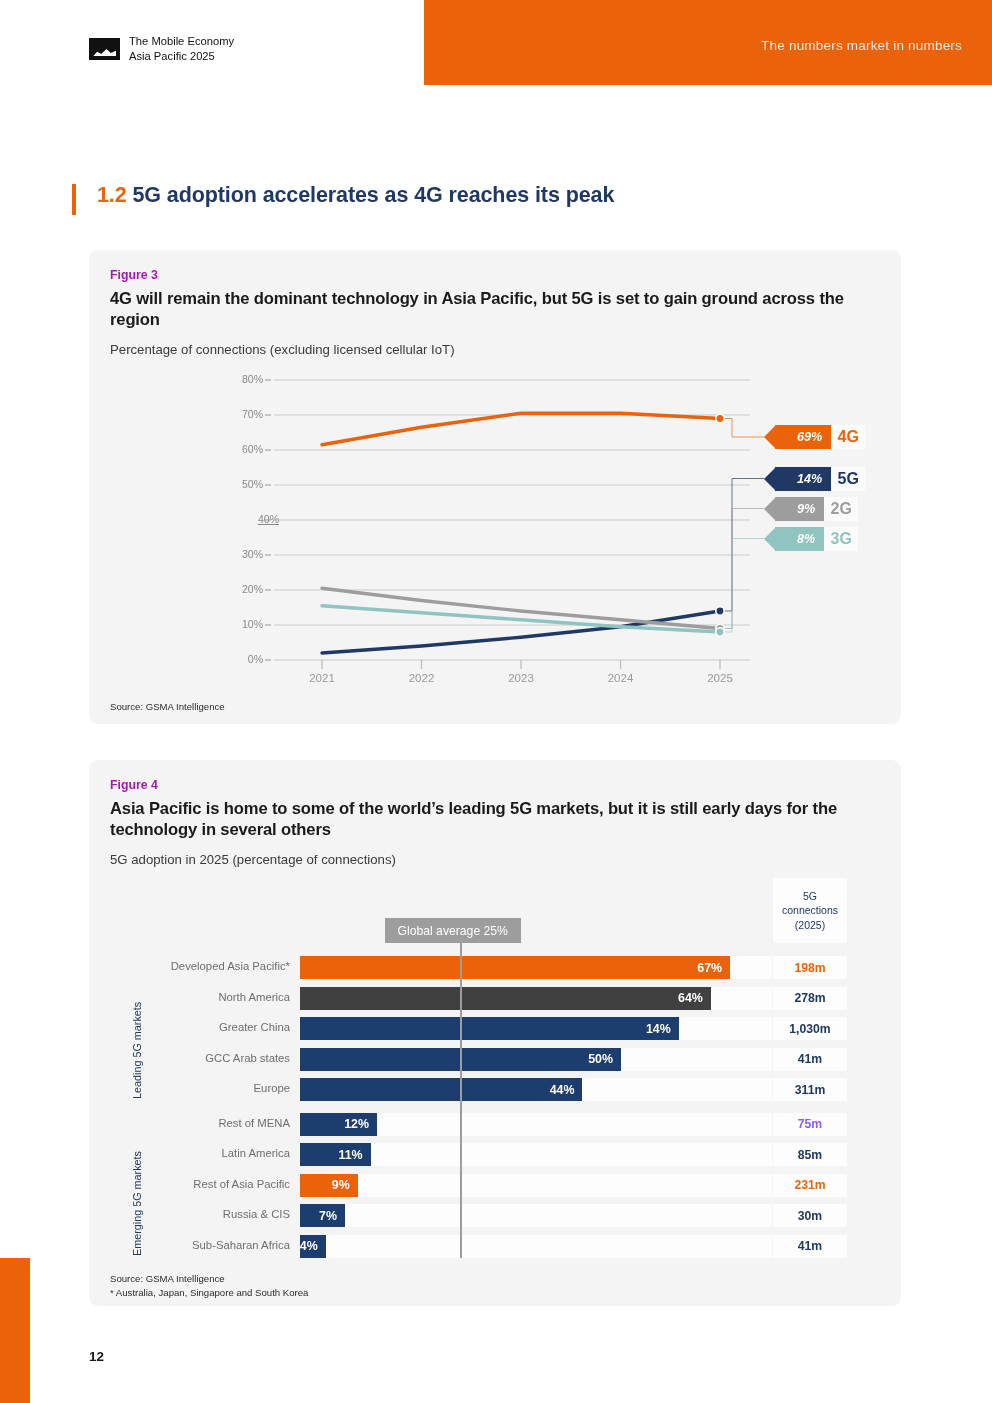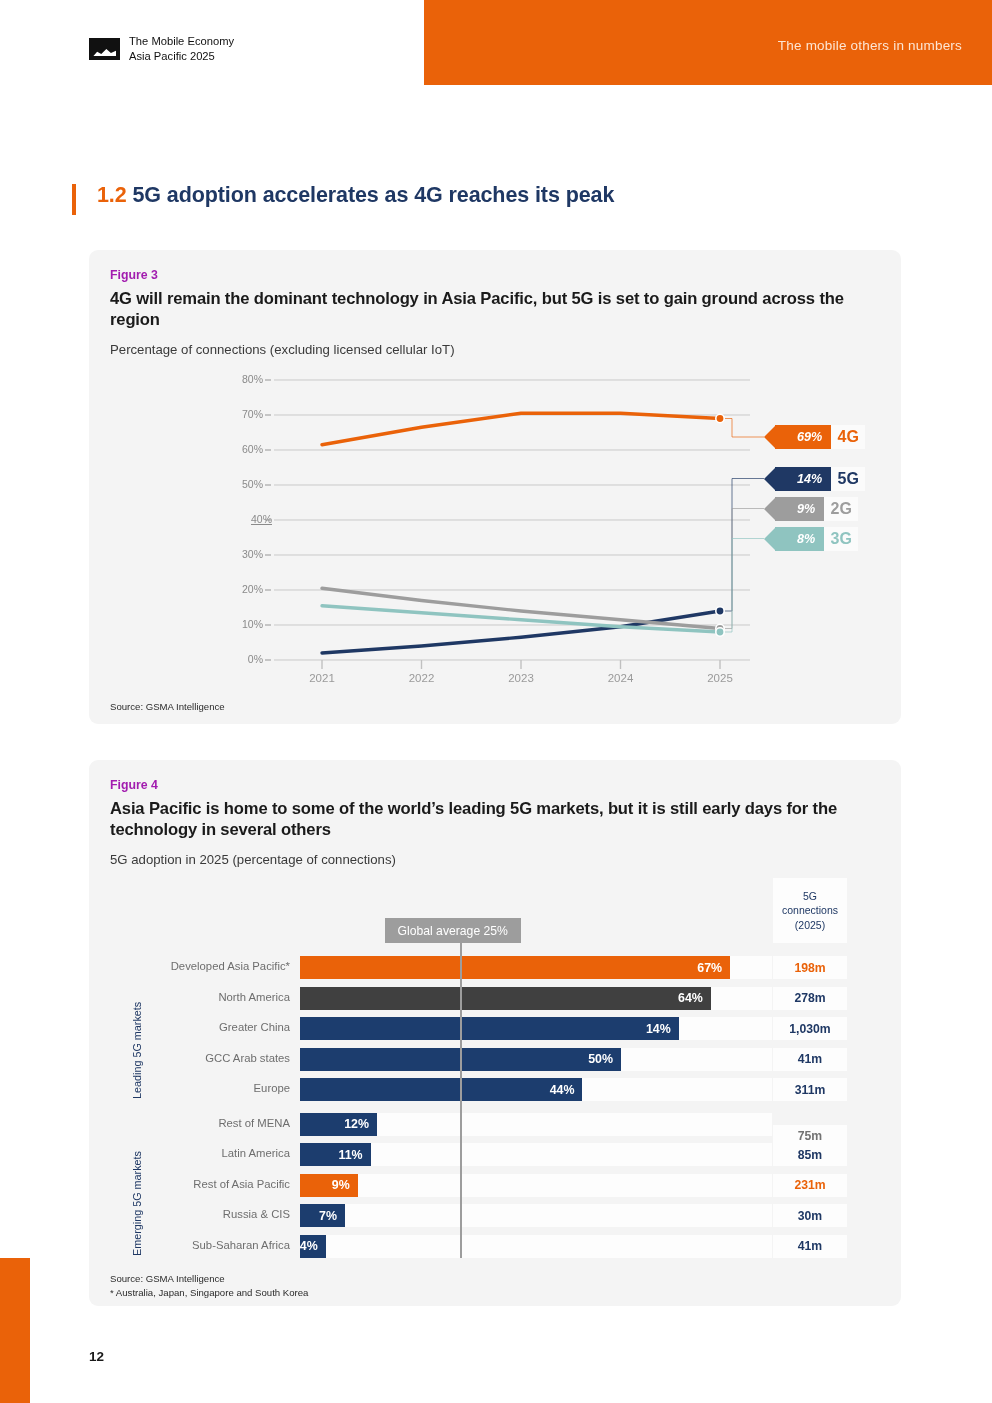--- a/index.html
+++ b/index.html
@@ -99,21 +99,21 @@
   
   .foot-bar { position: absolute; left: 0; top: 1258px; width: 30px; height: 145px; background: #ea6209; }
   .pageno { position: absolute; left: 89px; top: 1349px; font-size: 13.5px; font-weight: bold; color: #1a1a1a; }
 </style>
 </head>
 <body>
 
 <div class="page">
 
   <div class="hdr-band">
-    <div class="hdr-band-text">The mobile others in numbers</div>
+    <div class="hdr-band-text">The numbers market in numbers</div>
   </div>
   <div class="logo-wrap">
     <div class="logo-mark"></div>
     <div class="logo-text">
       <div>The Mobile Economy</div>
       <div>Asia Pacific 2025</div>
     </div>
   </div>
 
   <div class="sect">
@@ -165,21 +165,21 @@
           <circle cx="631" cy="243" r="4.2" fill="#1f3864" stroke="#fff" stroke-width="1.6"></circle>
           <path d="M631 260.5 L643 260.5 L643 140.5 L675 140.5" fill="none" stroke="#9d9d9d" stroke-width="0.9" opacity="0.75"></path>
           <circle cx="631" cy="260.5" r="4.2" fill="#9d9d9d" stroke="#fff" stroke-width="1.6"></circle>
           <path d="M631 264 L643 264 L643 170.5 L675 170.5" fill="none" stroke="#8fc4c0" stroke-width="0.9" opacity="0.75"></path>
           <circle cx="631" cy="264" r="4.2" fill="#8fc4c0" stroke="#fff" stroke-width="1.6"></circle>
         </svg>
         <div class="lc-ylab" style="left: 138px; top: 285px;">0%</div>
         <div class="lc-ylab" style="left: 138px; top: 250px;">10%</div>
         <div class="lc-ylab" style="left: 138px; top: 215px;">20%</div>
         <div class="lc-ylab" style="left: 138px; top: 180px;">30%</div>
-        <div class="lc-ylab" style="left: 147px; top: 145px; text-decoration: underline;">40%</div>
+        <div class="lc-ylab" style="left: 154px; top: 145px; text-decoration: underline;">40%</div>
         <div class="lc-ylab" style="left: 138px; top: 110px;">50%</div>
         <div class="lc-ylab" style="left: 138px; top: 75px;">60%</div>
         <div class="lc-ylab" style="left: 138px; top: 40px;">70%</div>
         <div class="lc-ylab" style="left: 138px; top: 5px;">80%</div>
         <div class="lc-xlab" style="left: 203px; top: 304px;">2021</div>
         <div class="lc-xlab" style="left: 302.5px; top: 304px;">2022</div>
         <div class="lc-xlab" style="left: 402px; top: 304px;">2023</div>
         <div class="lc-xlab" style="left: 501.5px; top: 304px;">2024</div>
         <div class="lc-xlab" style="left: 601px; top: 304px;">2025</div>
         <div class="endlab" style="left: 686px; top: 57px;">
@@ -264,21 +264,21 @@
           </div>
           <div class="conn" style="left: 684px; top: 0px; width: 74px; height: 23px; color: rgb(31, 56, 100);">311m</div>
         </div>
         <div class="row" style="top: 234.5px; height: 23px;">
           <div class="row-name" style="right: 611px; top: 4px;">Rest of MENA</div>
           <div class="track" style="left: 211px; top: 0px; width: 472px; height: 23px;">
             <div class="bar" style="width:77.03999999999999px;background:#1c3d6e">
               <span>12%</span>
             </div>
           </div>
-          <div class="conn" style="left: 684px; top: 12px; width: 74px; height: 23px; color: #737373;">75m</div>
+          <div class="conn" style="left: 684px; top: 0px; width: 74px; height: 23px; color: #8b5cf6;">75m</div>
         </div>
         <div class="row" style="top: 265px; height: 23px;">
           <div class="row-name" style="right: 611px; top: 4px;">Latin America</div>
           <div class="track" style="left: 211px; top: 0px; width: 472px; height: 23px;">
             <div class="bar" style="width:70.62px;background:#1c3d6e">
               <span>11%</span>
             </div>
           </div>
           <div class="conn" style="left: 684px; top: 0px; width: 74px; height: 23px; color: rgb(31, 56, 100);">85m</div>
         </div>

